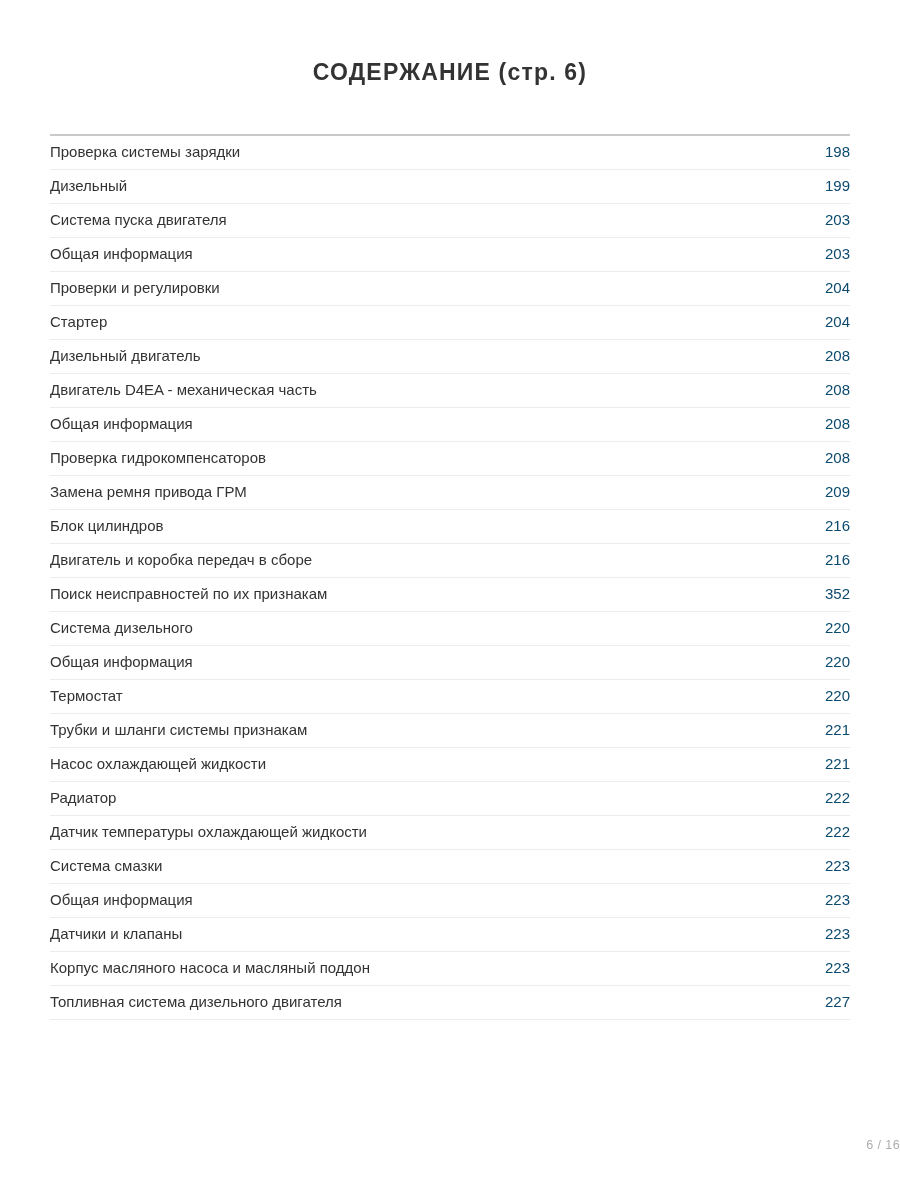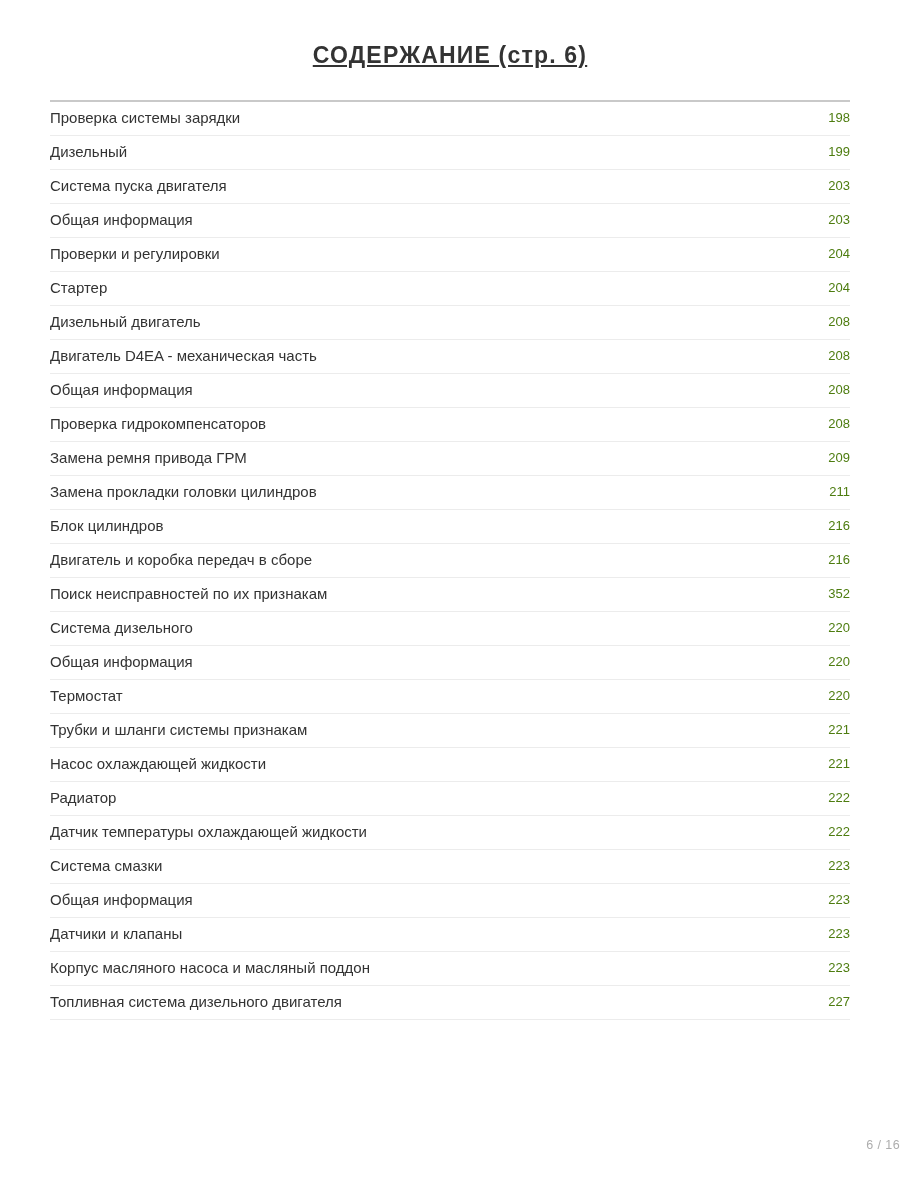--- a/index.html
+++ b/index.html
@@ -28,26 +28,25 @@
     position: relative;
   }
 
   
   .doc-title {
     text-align: center;
     font-size: 23px;
     font-weight: bold;
     letter-spacing: 1.2px;
     color: #333333;
-    margin: 0;
+    margin: 17px;
     padding-top: 42px;
     padding-bottom: 0;
     line-height: 1.2;
     white-space: nowrap;
-    text-decoration: underline;
   }
 
   .title-rule {
     margin-top: 30px;
     height: 2px;
     background: #c9c9c9;
     width: 100%;
   }
 
   
@@ -72,23 +71,23 @@
     color: #333333;
     line-height: 34px;
     white-space: nowrap;
     overflow: hidden;
     text-overflow: ellipsis;
     flex: 1 1 auto;
     padding-right: 20px;
   }
 
   .toc-page {
-    font-size: 13px;
+    font-size: 15px;
     font-weight: normal;
-    color: #4d7c0f;
+    color: #0c4a6e;
     line-height: 34px;
     flex: 0 0 auto;
     text-align: right;
     min-width: 34px;
     white-space: nowrap;
   }
 
   
   .footer {
     position: absolute;
@@ -149,24 +148,20 @@
       </div>
       <div class="toc-row">
         <span class="toc-title">Проверка гидрокомпенсаторов</span>
         <span class="toc-page">208</span>
       </div>
       <div class="toc-row">
         <span class="toc-title">Замена ремня привода ГРМ</span>
         <span class="toc-page">209</span>
       </div>
       <div class="toc-row">
-        <span class="toc-title">Замена прокладки головки цилиндров</span>
-        <span class="toc-page">211</span>
-      </div>
-      <div class="toc-row">
         <span class="toc-title">Блок цилиндров</span>
         <span class="toc-page">216</span>
       </div>
       <div class="toc-row">
         <span class="toc-title">Двигатель и коробка передач в сборе</span>
         <span class="toc-page">216</span>
       </div>
       <div class="toc-row">
         <span class="toc-title">Поиск неисправностей по их признакам</span>
         <span class="toc-page">352</span>

